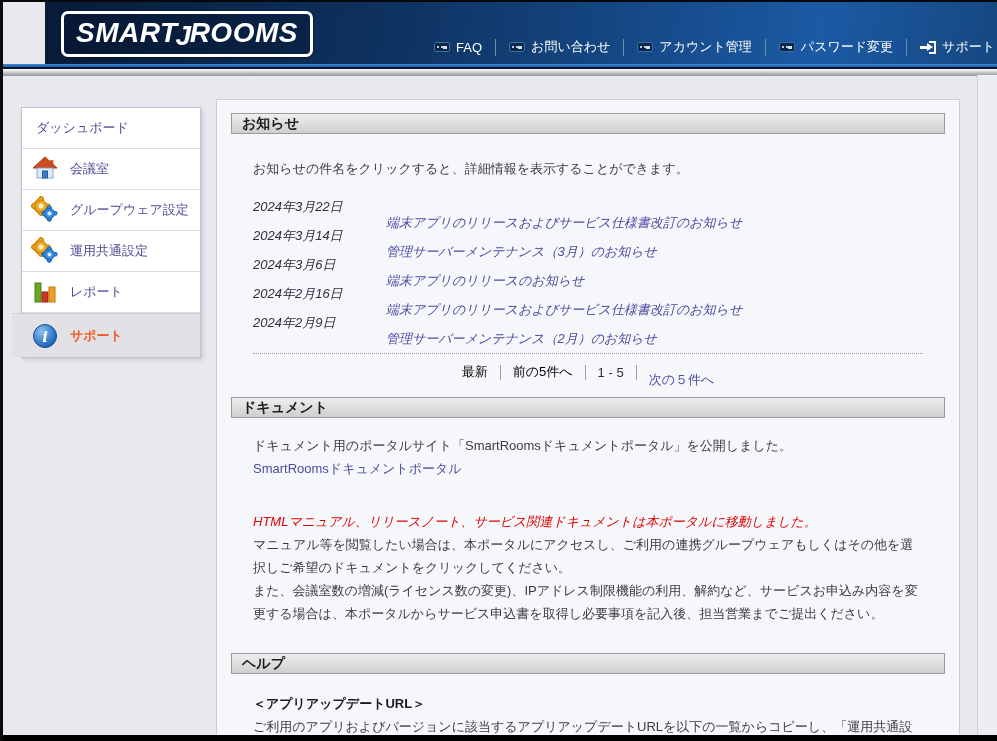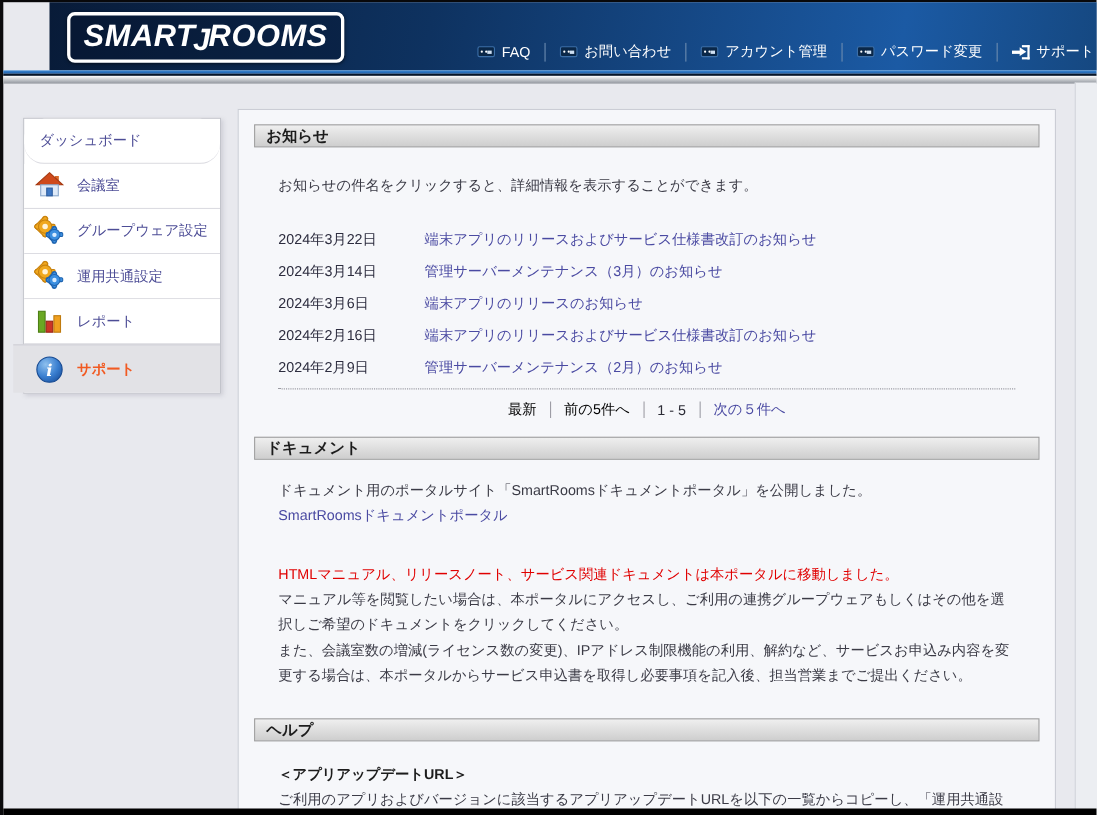--- a/index.html
+++ b/index.html
@@ -42,49 +42,49 @@
 
   
   .sidebar { position:absolute; left:18px; top:105px; width:180px; background:#fff;
     border:1px solid #c2c4cb; box-shadow:2px 2px 4px rgba(120,120,140,.25); }
   .side-item { height:41px; display:flex; align-items:center; border-bottom:1px solid #dcdce2;
     cursor:pointer; position:relative; background:#fff; }
   .side-item:last-child { border-bottom:none; }
   .side-label { font-size:13px; color:#4d4d96; }
   .side-item .icon-box { width:30px; height:30px; margin:0 10px 0 8px; display:flex;
     align-items:center; justify-content:center; }
-  .no-icon { padding-left:14px;border-radius:18px; }
+  .no-icon { padding-left:14px; }
   .side-item.active { background:#e2e2e6; left:-10px; width:calc(100% + 10px); height:44px;
     padding-left:10px; border-top:1px solid #cfcfd6; }
   .side-item.active .side-label { color:#f15a22; font-weight:bold; }
 
   
   .main-panel { position:absolute; left:213px; top:97px; width:744px; height:660px;
     background:#f6f7fa; border:1px solid #cbcdd5; padding:13px 14px; }
   .section-header { height:21px; background:linear-gradient(#efefef,#cecece);
     border:1px solid #9b9b9b; display:flex; align-items:flex-end; padding-left:10px; }
   .section-header span { font-size:14px; font-weight:bold; color:#1c1c1c; }
   .section-body { padding:0 22px 0 22px; font-size:13px; color:#3b3b46; }
 
   .intro { margin-top:26px; line-height:18px; }
   .ann-list { margin-top:20px; }
-  .ann-row { display:flex; height:29px; align-items:flex-end; }
+  .ann-row { display:flex; height:29px; align-items:flex-start;font-style:italic; }
   .ann-date { width:133px; color:#2d2d3f; flex:none; }
-  a.lnk { color:#4a4aa2; text-decoration:none; cursor:pointer; }
+  a.lnk { color:#4a4aa2; text-decoration:none; cursor:pointer;margin-top:16px; }
 
   .dotted { border:none; border-top:1px dotted #9a9aa2; margin:10px 0 0 0; }
   .pagination { display:flex; justify-content:center; align-items:center; margin-top:7px; height:22px; font-size:13px; }
   .pag-sep { width:1px; height:15px; background:#9d9da5; margin:0 12px; }
   .pag-disabled { color:#000000; }
   .pag-range { color:#2c2c36; }
 
   .doc-section { margin-top:14px; }
   .doc-body p { line-height:23px; }
   .doc-line1 { margin-top:16px; }
-  .red-text { color:#e00000; margin-top:30px; }
+  .red-text { color:#e00000; margin-top:30px;font-style:italic; }
 
   .help-section { margin-top:28px; }
   .help-sub { font-weight:bold; color:#1c1c1c; margin-top:18px; line-height:23px; }
   .help-body p { line-height:23px; }
 
   
   .right-gutter { position:absolute; right:0; top:73px; bottom:0; width:20px;
     background:#eceef2; border-left:1px solid #d2d4da; }
 </style>
 </head>

